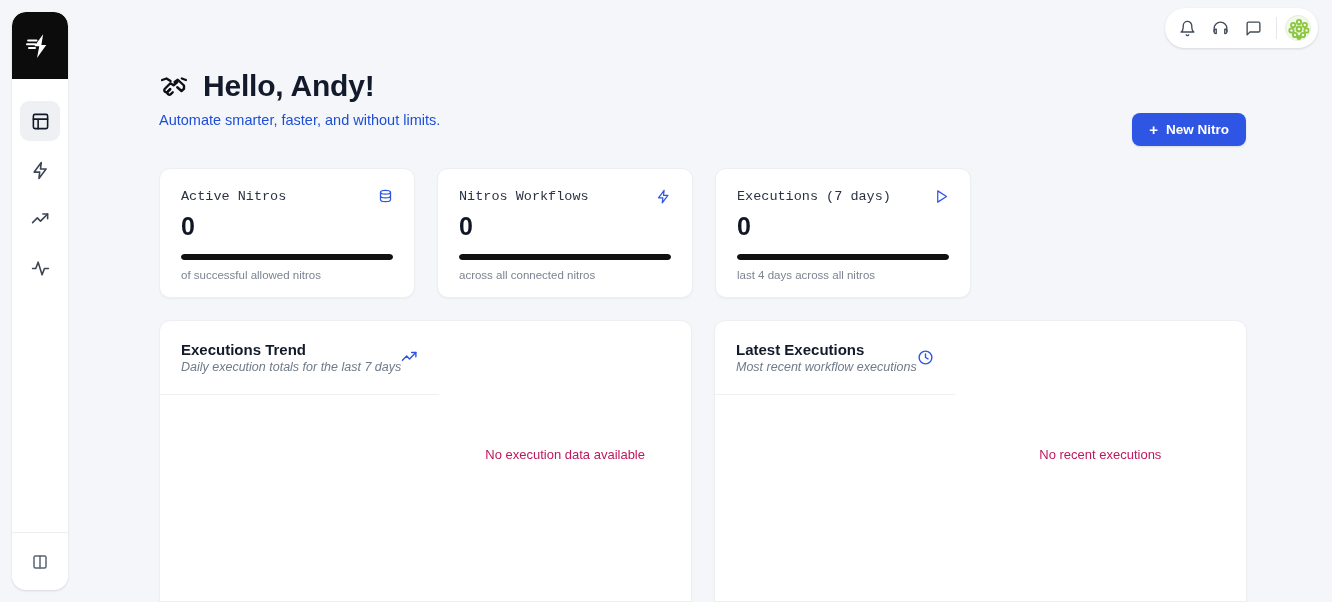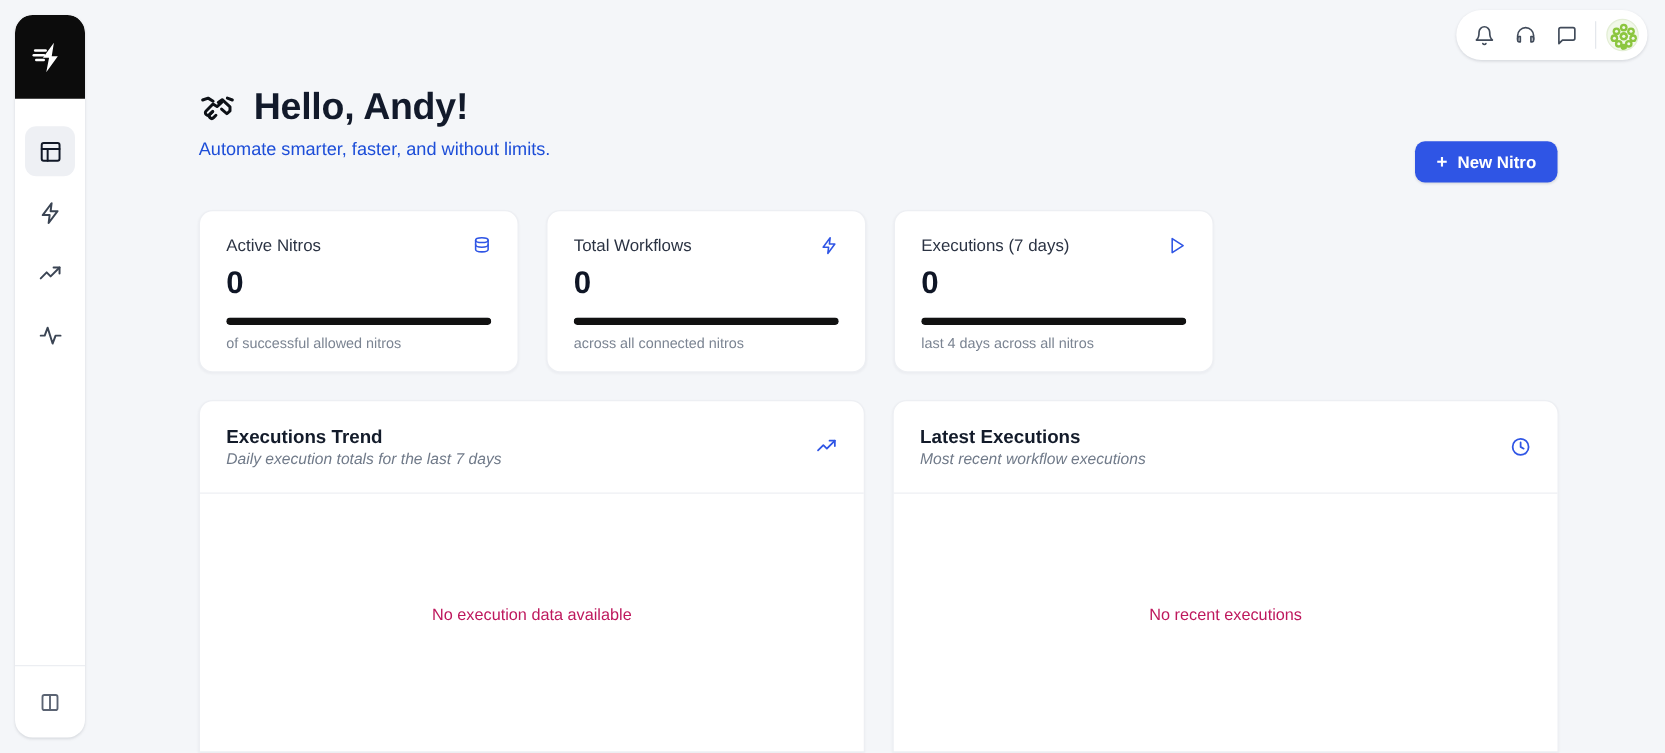--- a/index.html
+++ b/index.html
@@ -84,36 +84,36 @@
   .new-btn .plus { font-size: 15px; font-weight: 700; line-height: 1; }
 
   
   .stats { position: absolute; left: 12px; top: 168px; display: flex; gap: 22px; }
   .stat-card {
     width: 256px; height: 130px;
     background: #fff; border: 1px solid #edeff3; border-radius: 11px;
     padding: 20px 21px 0 21px;
     box-shadow: 0 1px 2px rgba(16,24,40,.04);
   }
-  .stat-head { display: flex; align-items: flex-end; justify-content: space-between; }
+  .stat-head { display: flex; align-items: flex-end; justify-content: space-between; font-family: Liberation Mono, monospace; }
   .stat-label { font-size: 13.5px; color: #2b3343; font-weight: 500; }
   .stat-icon { color: #2f55e5; flex: 0 0 auto; margin-top: -1px; }
   .stat-value { font-size: 25px; font-weight: 700; color: #0f1626; margin-top: 8px; letter-spacing: -.3px; }
   .bar-track { height: 6px; border-radius: 4px; background: #eceef2; margin-top: 13px; overflow: hidden; }
   .bar-fill { height: 100%; border-radius: 4px; background: #111111; }
   .stat-sub { margin-top: 9px; font-size: 11.5px; color: #7b8492; }
 
   
   .panels { position: absolute; left: 12px; top: 320px; display: flex; gap: 22px; }
   .panel {
     width: 533px; height: 282px;
     background: #fff; border: 1px solid #edeff3;
     border-radius: 11px 11px 0 0;
     box-shadow: 0 1px 2px rgba(16,24,40,.04);
-    display: flex; flex-direction: column;
+    display: flex; flex-direction: row;
   }
   .panel-head {
     height: 74px; padding: 0 21px;
     display: flex; align-items: center; justify-content: space-between;
     border-bottom: 1px solid #eef0f4;
   }
   .panel-title { font-size: 15px; font-weight: 700; color: #131b2a; }
   .panel-sub { font-size: 12.5px; color: #707a89; margin-top: 2px; font-style: italic; }
   .panel-icon { color: #2f55e5; flex: 0 0 auto; }
   .panel-body { flex: 1 1 auto; display: flex; align-items: center; justify-content: center; }
@@ -247,21 +247,21 @@
       </div>
       <div class="stat-value">0</div>
       <div class="bar-track">
         <div class="bar-fill" style="width: 100%; background: rgb(17, 17, 17);"></div>
       </div>
       <div class="stat-sub">of successful allowed nitros</div>
     </div>
 
     <div class="stat-card">
       <div class="stat-head">
-        <span class="stat-label">Total Workflows</span>
+        <span class="stat-label">Nitros Workflows</span>
         <svg class="stat-icon" width="15" height="15" viewBox="0 0 24 24" fill="none" stroke="currentColor" stroke-width="2" stroke-linecap="round" stroke-linejoin="round">
           <path d="M13 2 4 14h7l-1 8 9-12h-7l1-8z"></path>
         </svg>
       </div>
       <div class="stat-value">0</div>
       <div class="bar-track">
         <div class="bar-fill" style="width: 100%; background: rgb(17, 17, 17);"></div>
       </div>
       <div class="stat-sub">across all connected nitros</div>
     </div>

